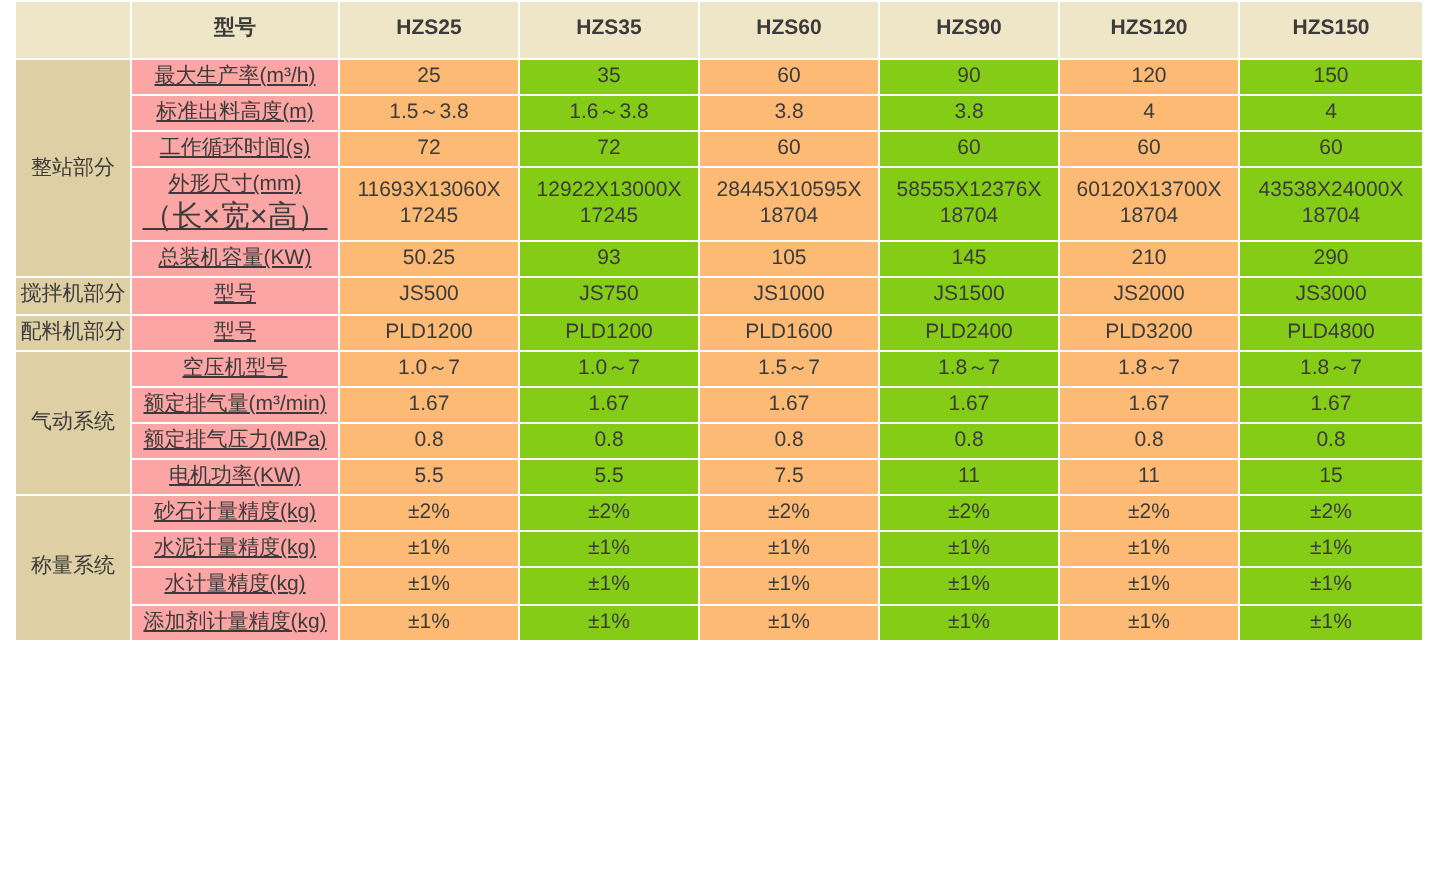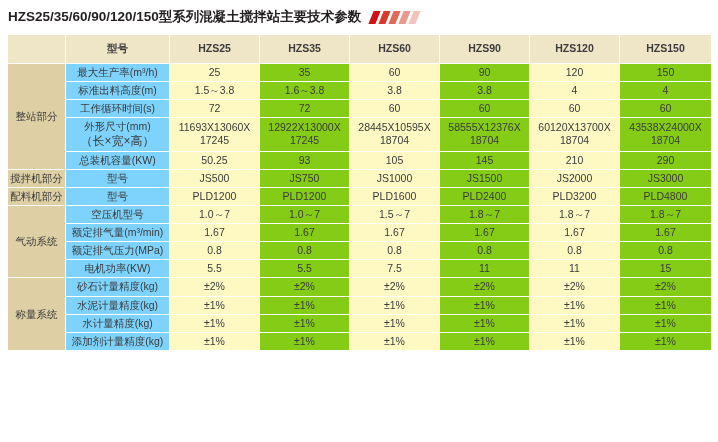--- a/index.html
+++ b/index.html
@@ -77,49 +77,40 @@
     height: 24px;
   }
   .sect-label {
     background: #ded0a4;
     font-weight: normal;
     font-size: 11.5px;
     color: #3b3b3b;
     width: 58px;
   }
   .row-label {
-    background: #7dd3fc;
+    background: #fca5a5;
     font-size: 10.5px;
     color: #3b3b3b;
     text-align: center;
     width: 104px;
     padding: 2px 3px;
-  }
-  .cell-a { background: #fef9c3; }
+    text-decoration: underline;
+  }
+  .cell-a { background: #fdba74; }
   .cell-b { background: #84cc16; }
   .two-line { line-height: 1.2; margin-top: 16px; }
   .small-note {
-    font-size: 12px;
+    font-size: 15px;
   }
 </style>
 </head>
 <body>
 
 <div class="page">
 
-  <div class="header">
-    <div class="header-title">HZS25/35/60/90/120/150型系列混凝土搅拌站主要技术参数</div>
-    <div class="header-slashes">
-      <span class="slash s1"></span>
-      <span class="slash s2"></span>
-      <span class="slash s3"></span>
-      <span class="slash s4"></span>
-      <span class="slash s5"></span>
-    </div>
-  </div>
 
   <table class="spec">
     <colgroup>
       <col style="width:58px">
       <col style="width:104px">
       <col style="width:90px">
       <col style="width:90px">
       <col style="width:90px">
       <col style="width:90px">
       <col style="width:90px">

